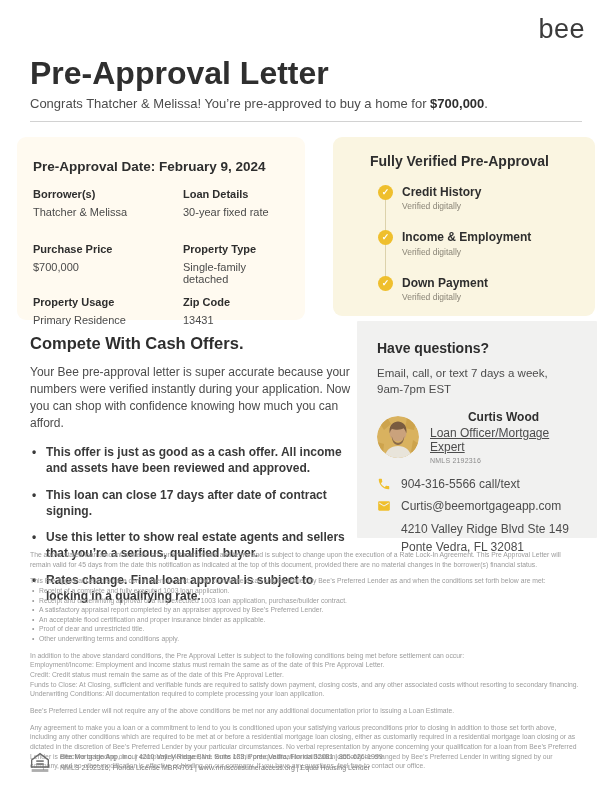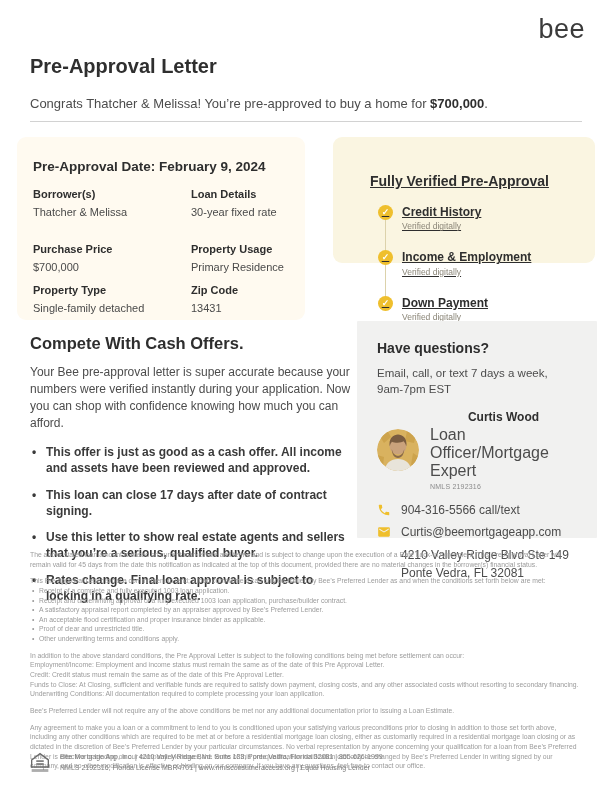--- a/index.html
+++ b/index.html
@@ -6,41 +6,41 @@
   html,body { background:#e9e9e9; }
   body { font-family:"Liberation Sans", sans-serif; }
   .page {
     position:relative; width:612px; height:792px; margin:0 auto;
     background:#ffffff; overflow:hidden; color:#2e2e2e;
   }
 
   
   .logo { position:absolute; top:14px; right:27px; font-size:27px; font-weight:400;
           color:#3b3b3b; letter-spacing:0.5px; }
-  .title { position:absolute; left:30px; top:55px; font-size:20px; font-weight:700; color:#2f2f2f; }
+  .title { position:absolute; left:30px; top:55px; font-size:32px; font-weight:700; color:#2f2f2f; }
   .subtitle { position:absolute; left:30px; top:96px; font-size:13px; color:#4c4c4c; }
   .subtitle .amt { font-weight:700; color:#2f2f2f; }
   .divider { position:absolute; left:30px; right:30px; top:121px; height:1px; background:#d2d2d2; }
 
   
   .card-approval {
     position:absolute; left:17px; top:137px; width:288px; height:183px;
     background:#FFFAF0; border-radius:9px; padding:22px 16px;
   }
   .card-approval h2 { font-size:13.5px; font-weight:700; margin-bottom:14px; color:#2e2e2e; }
-  .fields { display:grid; grid-template-columns:150px 1fr; column-gap:8px; }
+  .fields { display:grid; grid-template-columns:150px 1fr; column-gap:0; }
   .field { margin-bottom:11px; }
   .field.row1 { margin-bottom:25px; }
   .field .lbl { font-size:11px; font-weight:700; color:#2e2e2e; margin-bottom:6px; }
   .field .val { font-size:11px; color:#4a4a4a; }
 
   
   .card-verified {
-    position:absolute; left:333px; top:137px; width:262px; height:126px;
-    background:#FAF5E1; border-radius:9px; padding:36px 20px 16px 37px;text-decoration:underline;
+    position:absolute; left:333px; top:137px; width:262px; height:179px;
+    background:#FAF5E1; border-radius:9px; padding:16px 20px 16px 37px;
   }
   .card-verified h2 { font-size:14px; font-weight:700; color:#2e2e2e; margin-bottom:16px; }
   .timeline { position:relative; margin-left:8px; }
   .tl-line { position:absolute; left:7px; top:12px; bottom:24px; width:1px; background:#dcd2ab; }
   .tl-item { position:relative; display:flex; align-items:flex-start; margin-bottom:19px; }
   .tl-check {
     flex:0 0 15px; width:15px; height:15px; border-radius:50%;
     background:#EFBF2D; color:#fff; font-size:9px; line-height:15px; text-align:center;
     margin-right:9px; font-weight:700; position:relative; z-index:1;
   }
@@ -59,21 +59,21 @@
   
   .card-questions {
     position:absolute; left:357px; top:321px; width:240px; height:217px;
     background:#F1F1F0; border-radius:1px; padding:19px 20px;
   }
   .card-questions h2 { font-size:14px; font-weight:700; color:#2e2e2e; margin-bottom:9px; }
   .avail { font-size:11.5px; color:#4c4c4c; line-height:1.4; margin-bottom:13px; width:180px; }
   .agent { display:flex; align-items:center; margin-bottom:13px; }
   .avatar { flex:0 0 42px; width:42px; height:42px; border-radius:50%; overflow:hidden; margin-right:11px; }
   .agent-name { font-size:12px; font-weight:700; color:#2e2e2e;text-align:center; }
-  .agent-role { font-size:16px; color:#4c4c4c; margin-top:2px; }
+  .agent-role { font-size:12px; color:#4c4c4c; margin-top:2px;text-decoration:underline; }
   .agent-nmls { font-size:7px; color:#8b8b8b; margin-top:3px; letter-spacing:0.2px; }
   .contact-row { display:flex; align-items:center; margin-bottom:8px; font-size:12px; color:#4c4c4c; }
   .contact-row .cicon { flex:0 0 14px; width:14px; height:14px; margin-right:10px; }
   .addr { margin-left:24px; font-size:12px; color:#4c4c4c; line-height:1.45; margin-top:3px; }
 
   
   .legal { position:absolute; left:30px; top:550px; width:553px; color:#9b9b9b; }
   .legal p, .legal .pline { font-size:6.8px; line-height:1.42; }
   .legal .block { margin-bottom:7px; }
   .legal ul { list-style:none; }
@@ -106,26 +106,26 @@
       </div>
       <div class="field row1">
         <div class="lbl">Loan Details</div>
         <div class="val">30-year fixed rate</div>
       </div>
       <div class="field">
         <div class="lbl">Purchase Price</div>
         <div class="val">$700,000</div>
       </div>
       <div class="field">
+        <div class="lbl">Property Type</div>
+        <div class="val">Single-family detached</div>
+      </div>
+      <div class="field">
         <div class="lbl">Property Usage</div>
         <div class="val">Primary Residence</div>
-      </div>
-      <div class="field">
-        <div class="lbl">Property Type</div>
-        <div class="val">Single-family detached</div>
       </div>
       <div class="field">
         <div class="lbl">Zip Code</div>
         <div class="val">13431</div>
       </div>
     </div>
   </div>
 
   <div class="card-verified">
     <h2>Fully Verified Pre-Approval</h2>

